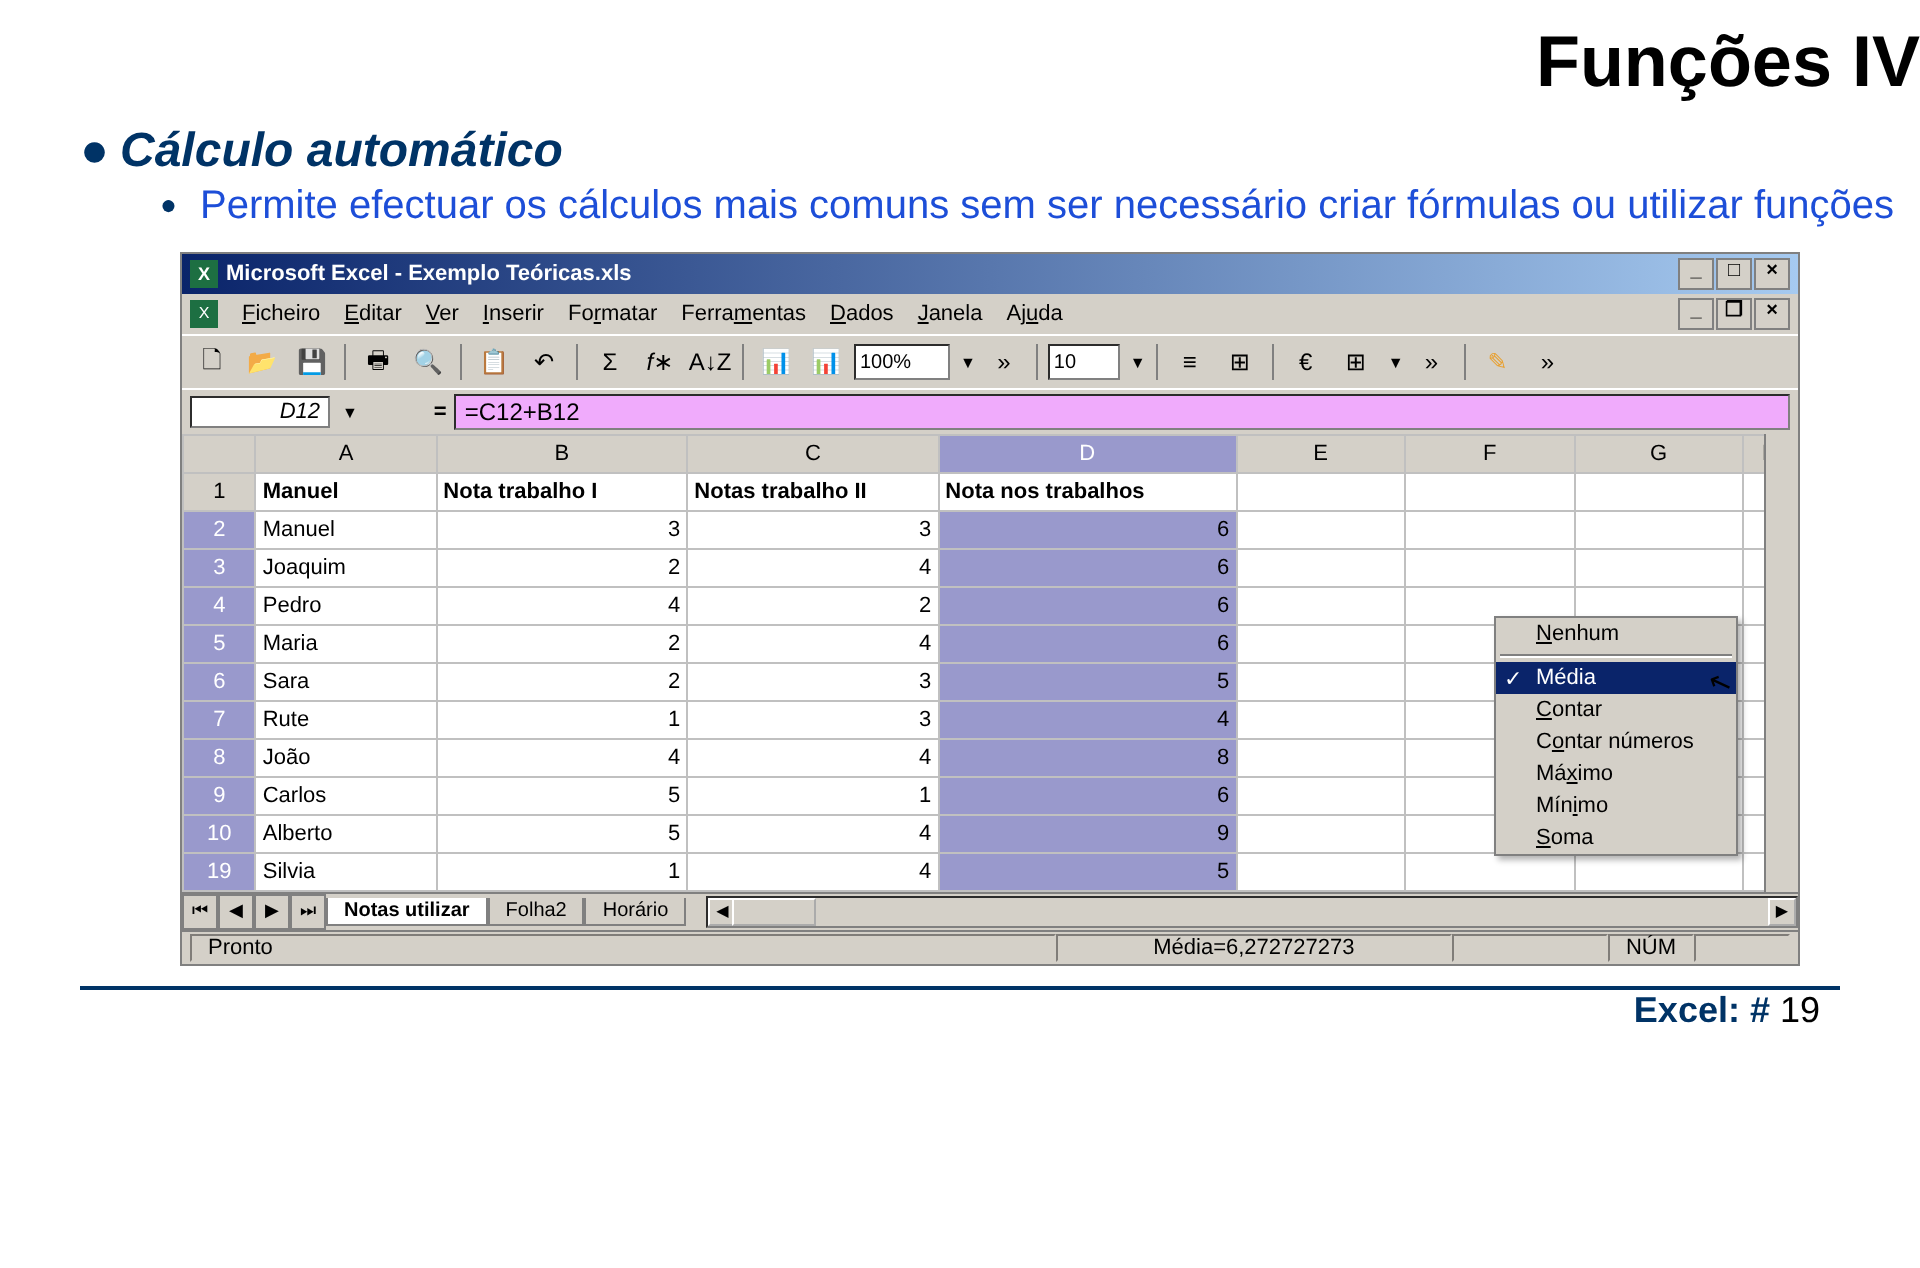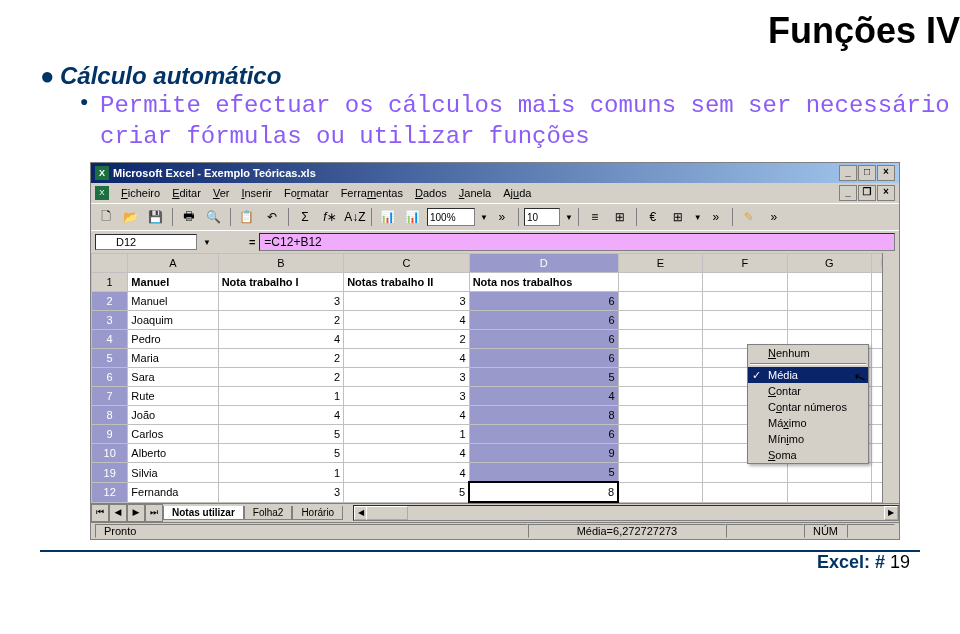--- a/index.html
+++ b/index.html
@@ -26,27 +26,26 @@
     padding-left: 20px;
     position: relative;
   }
   .bullet1::before {
     content: "●";
     color: #003366;
     position: absolute;
     left: 0;
   }
   .bullet2 {
-    font-size: 24px;
-    color: #8b5cf6;
+    font-size: 20px;
+    color: #1d4ed8;
     margin-left: 80px;
     padding-left: 20px;
     position: relative;
     line-height: 1.3;
-    font-family: Liberation Mono, monospace;
   }
   .bullet2::before {
     content: "●";
     color: #003366;
     font-size: 14px;
     position: absolute;
     left: 0;
     top: 3px;
   }
   .excel-window {
@@ -142,23 +141,24 @@
     padding: 2px 4px;
     display: flex;
     align-items: center;
     gap: 4px;
     border-top: 1px solid #fff;
   }
   .name-box {
     width: 60px;
     background: white;
     border: 1px inset #808080;
-    padding: 1px 20px;
+    padding: 1px 4px;
     font-size: 11px;
-    text-align: left;
+    text-align: right;
+    font-style: italic;
   }
   .formula-input {
     flex: 1;
     background: #f0abfc;
     border: 1px inset #808080;
     padding: 1px 4px;
     font-size: 12px;
   }
   .grid-area {
     background: white;
@@ -531,31 +531,20 @@
             <th class="selrow">19</th>
             <td>Silvia</td>
             <td class="num">1</td>
             <td class="num">4</td>
             <td class="num selected">5</td>
             <td></td>
             <td></td>
             <td></td>
             <td></td>
           </tr>
-      <tr>
-            <th class="selrow">12</th>
-            <td>Fernanda</td>
-            <td class="num">3</td>
-            <td class="num">5</td>
-            <td class="num selected" style="border:2px solid black;background:white">8</td>
-            <td></td>
-            <td></td>
-            <td></td>
-            <td></td>
-          </tr>
     </tbody>
       </table>
 
     <div class="context-menu">
       <div class="mitem"><u>N</u>enhum</div>
       <div class="divider"></div>
       <div class="mitem sel"><span class="check">✓</span><span>Média</span><span class="cursor-arrow" style="right:2px;top:2px">↖</span></div>
       <div class="mitem"><u>C</u>ontar</div>
       <div class="mitem">C<u>o</u>ntar números</div>
       <div class="mitem">Má<u>x</u>imo</div>

